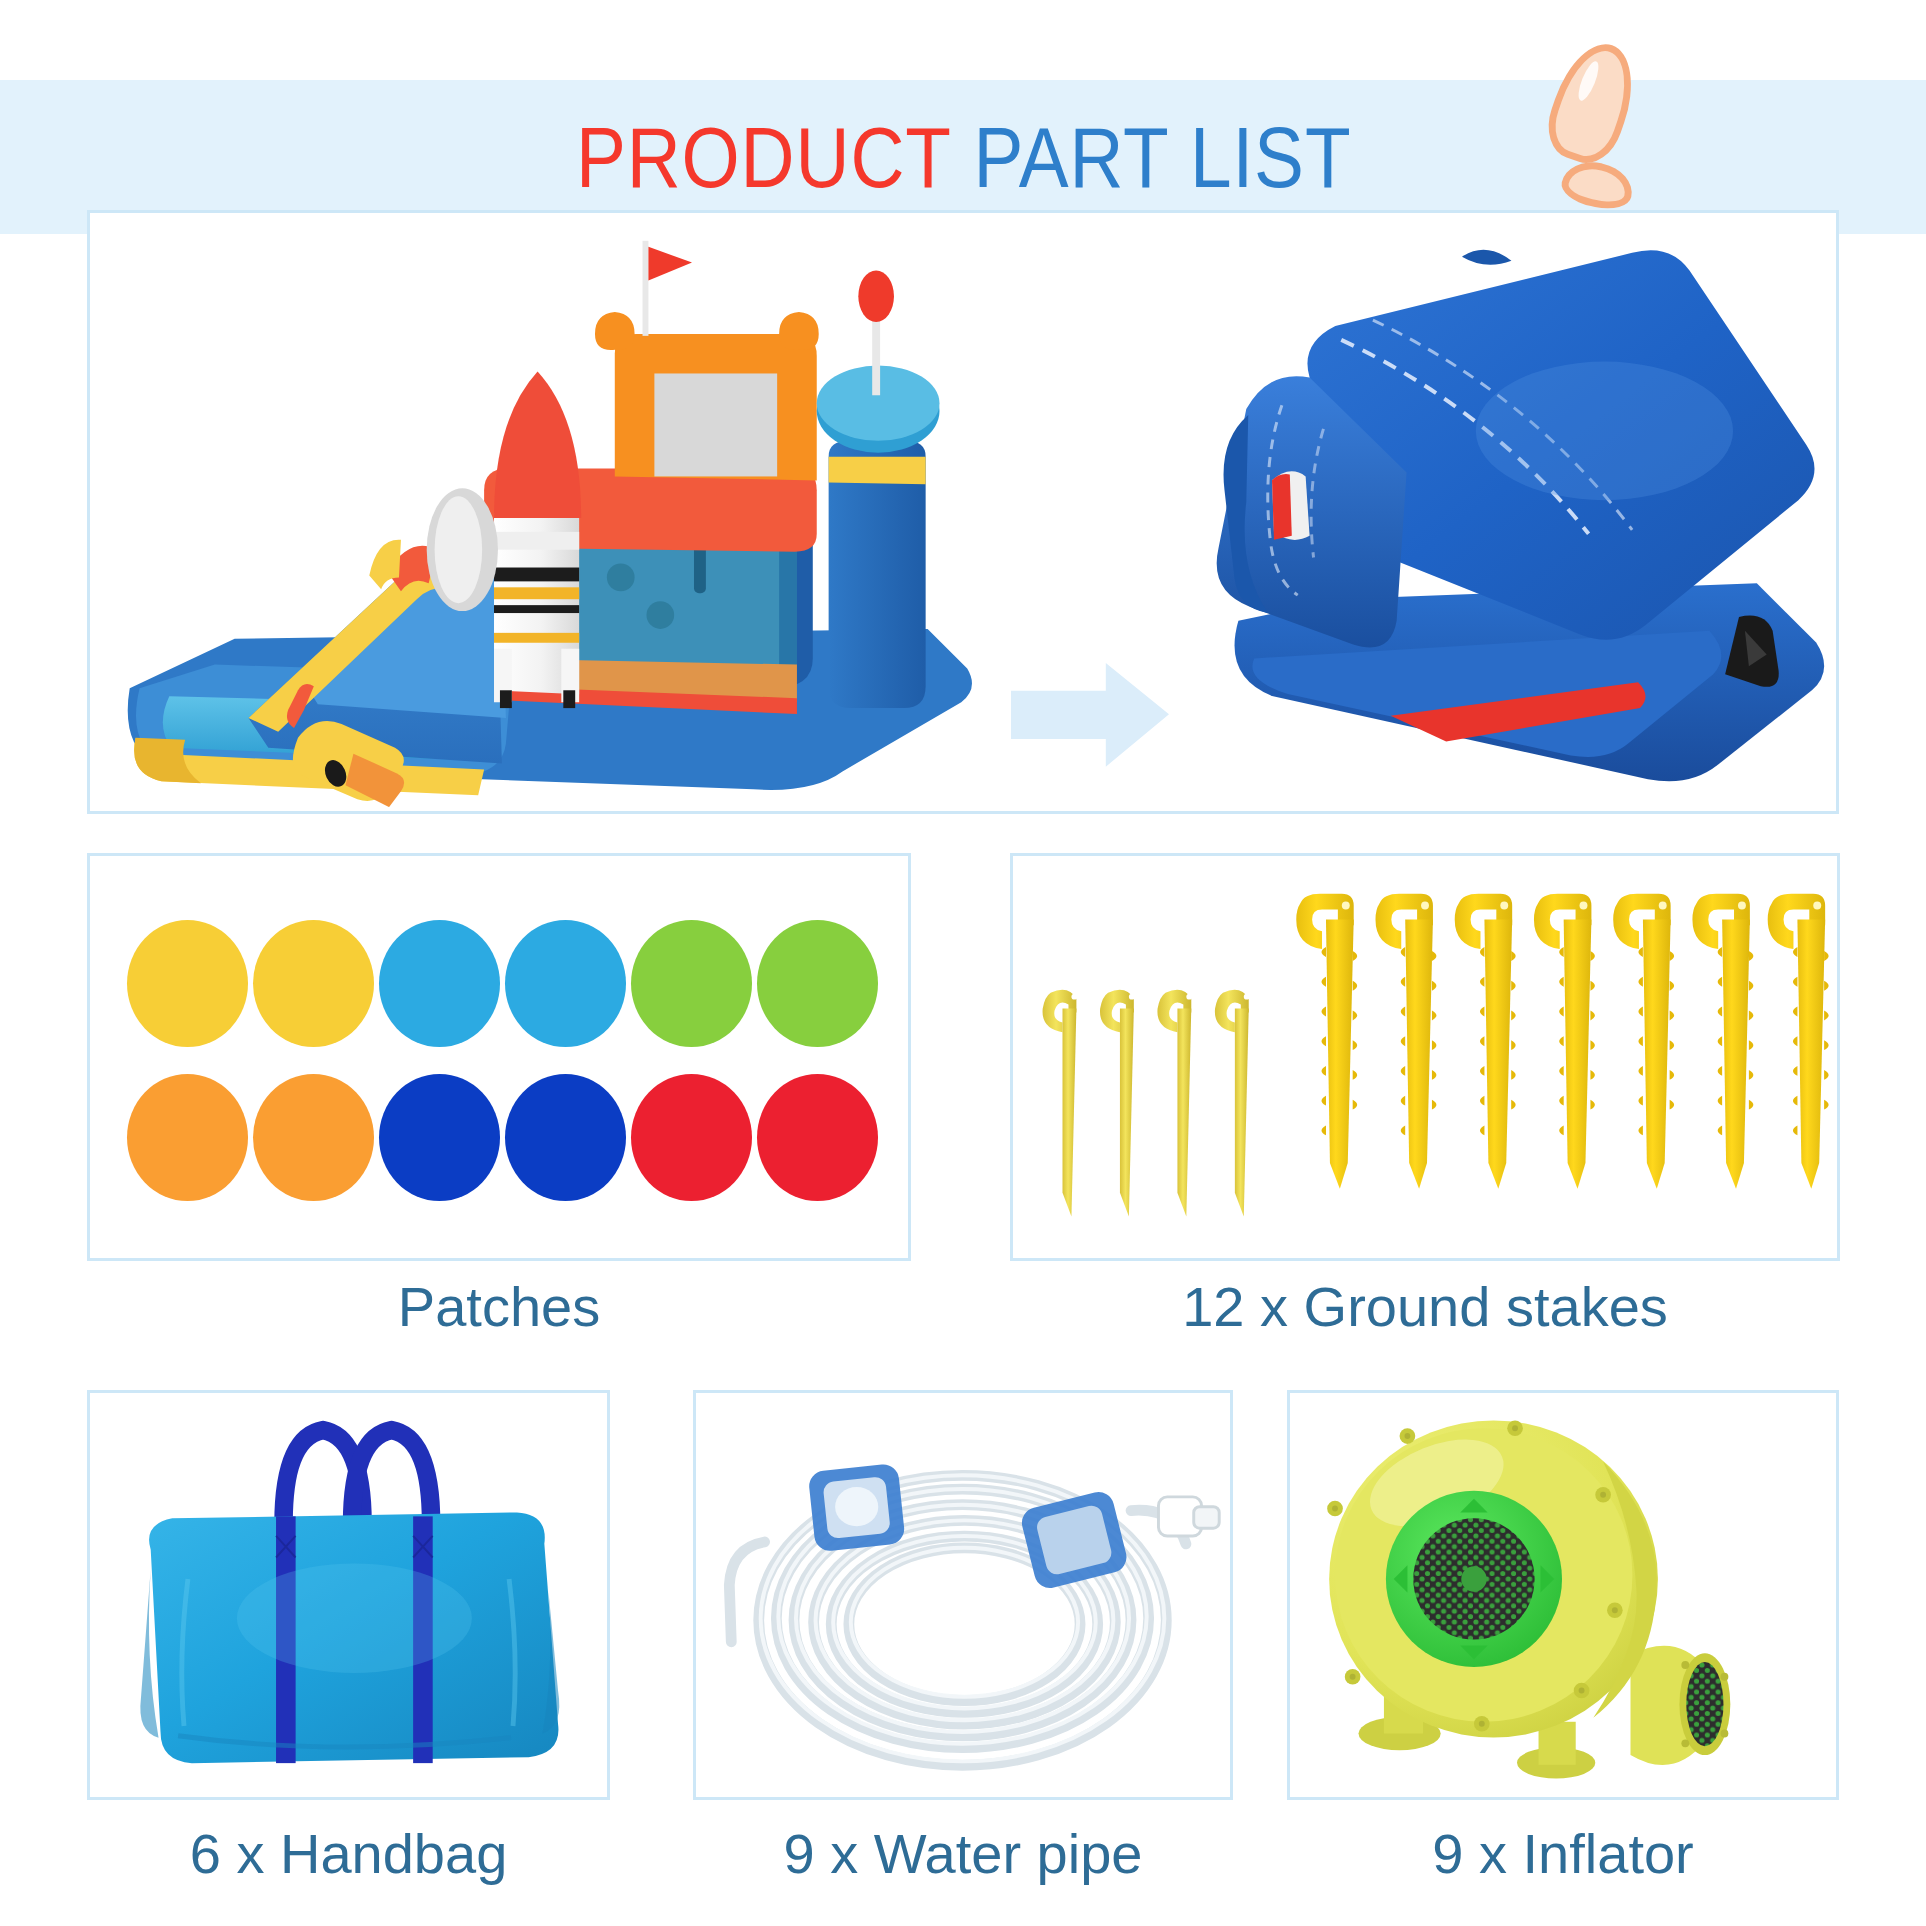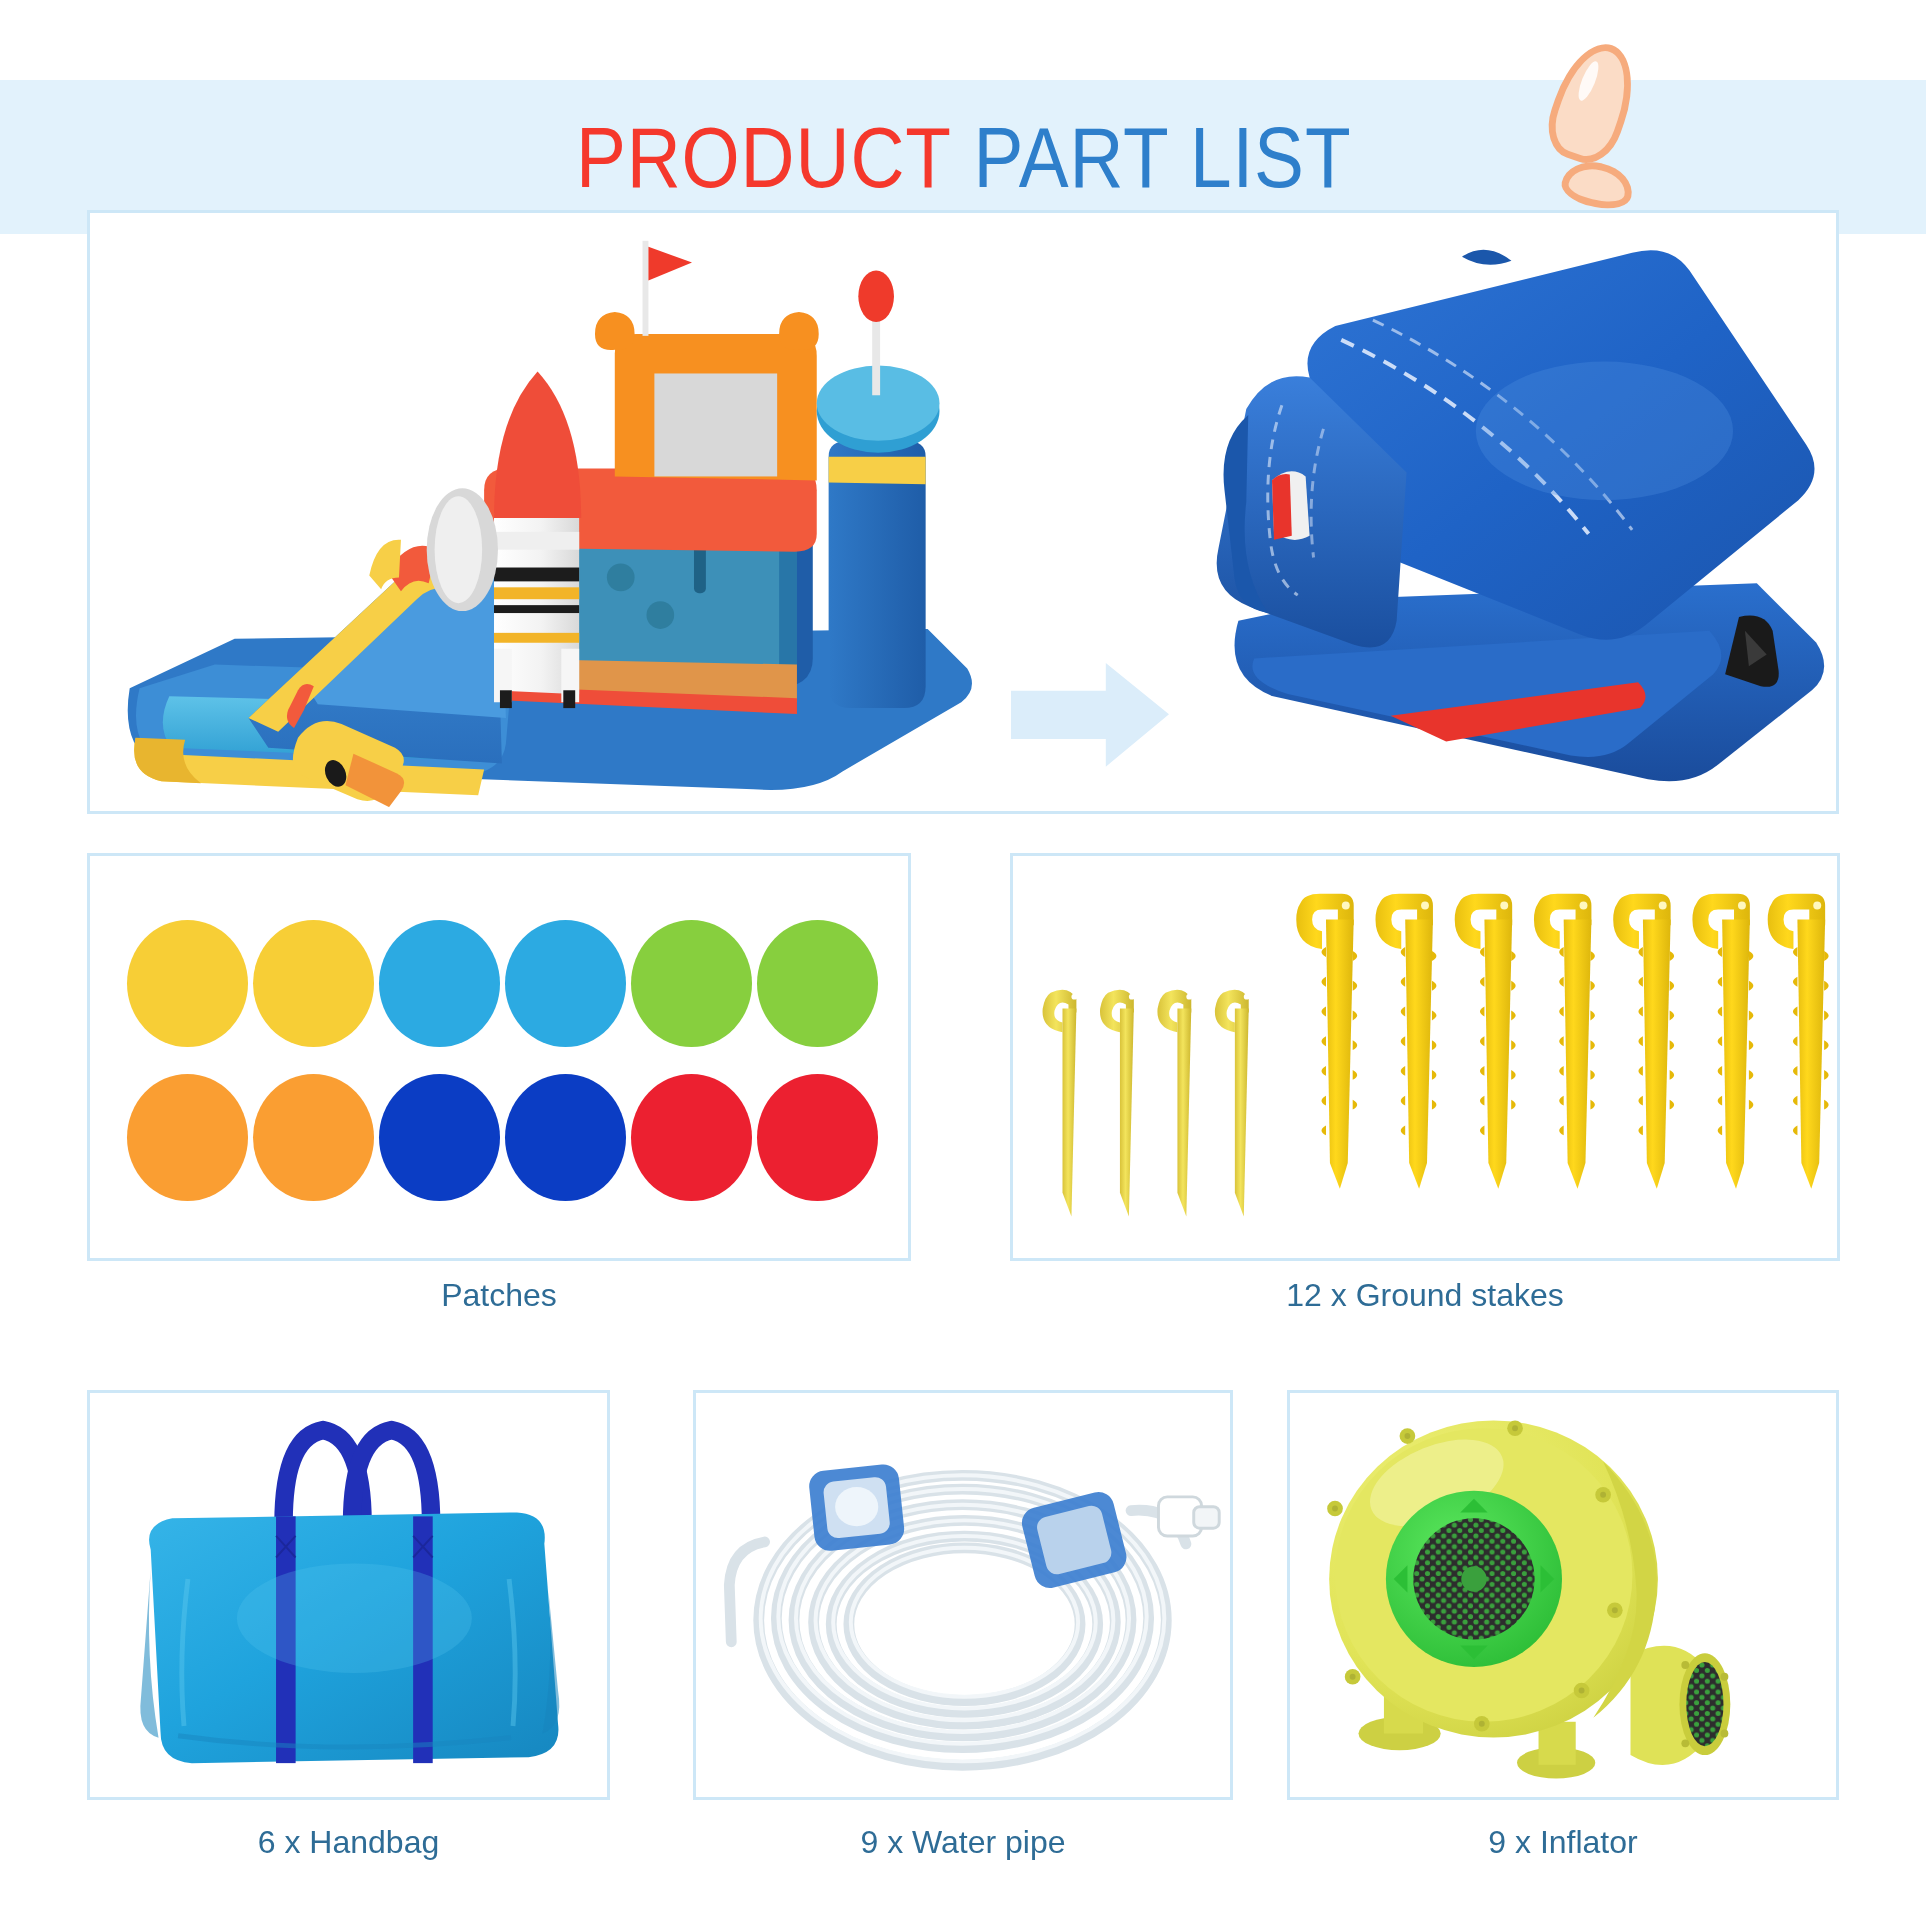--- a/index.html
+++ b/index.html
@@ -46,21 +46,21 @@
     position: absolute; left: 42px; top: 18px; width: 13px; height: 42px;
     background: #fff; border-radius: 50%; opacity: .85;
     transform: rotate(22deg);
   }
 
   
   .panel { position: absolute; border: 3px solid #cde7f7; background: #fff; }
 
   .caption {
     position: absolute; text-align: center;
-    color: #2e6c96; font-size: 32px; line-height: 1;
+    color: #2e6c96; font-size: 56px; line-height: 1;
     white-space: nowrap;
     font-family: "Liberation Sans Narrow", "Liberation Sans", sans-serif;
   }
 
   
   #panel-main { left: 87px; top: 210px; width: 1752px; height: 604px; }
 
   .castle-wrap { position: absolute; left: 10px; top: 10px; width: 891px; height: 584px; }
   .fold-wrap   { position: absolute; left: 1089px; top: 20px; width: 653px; height: 564px; }
 

